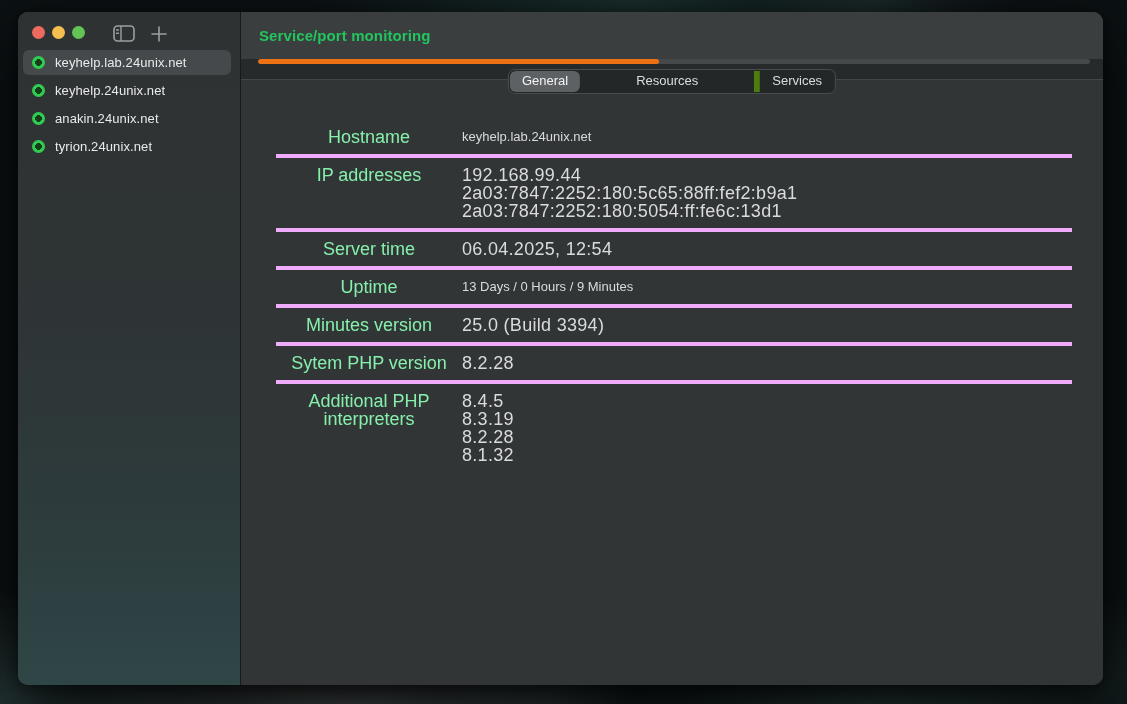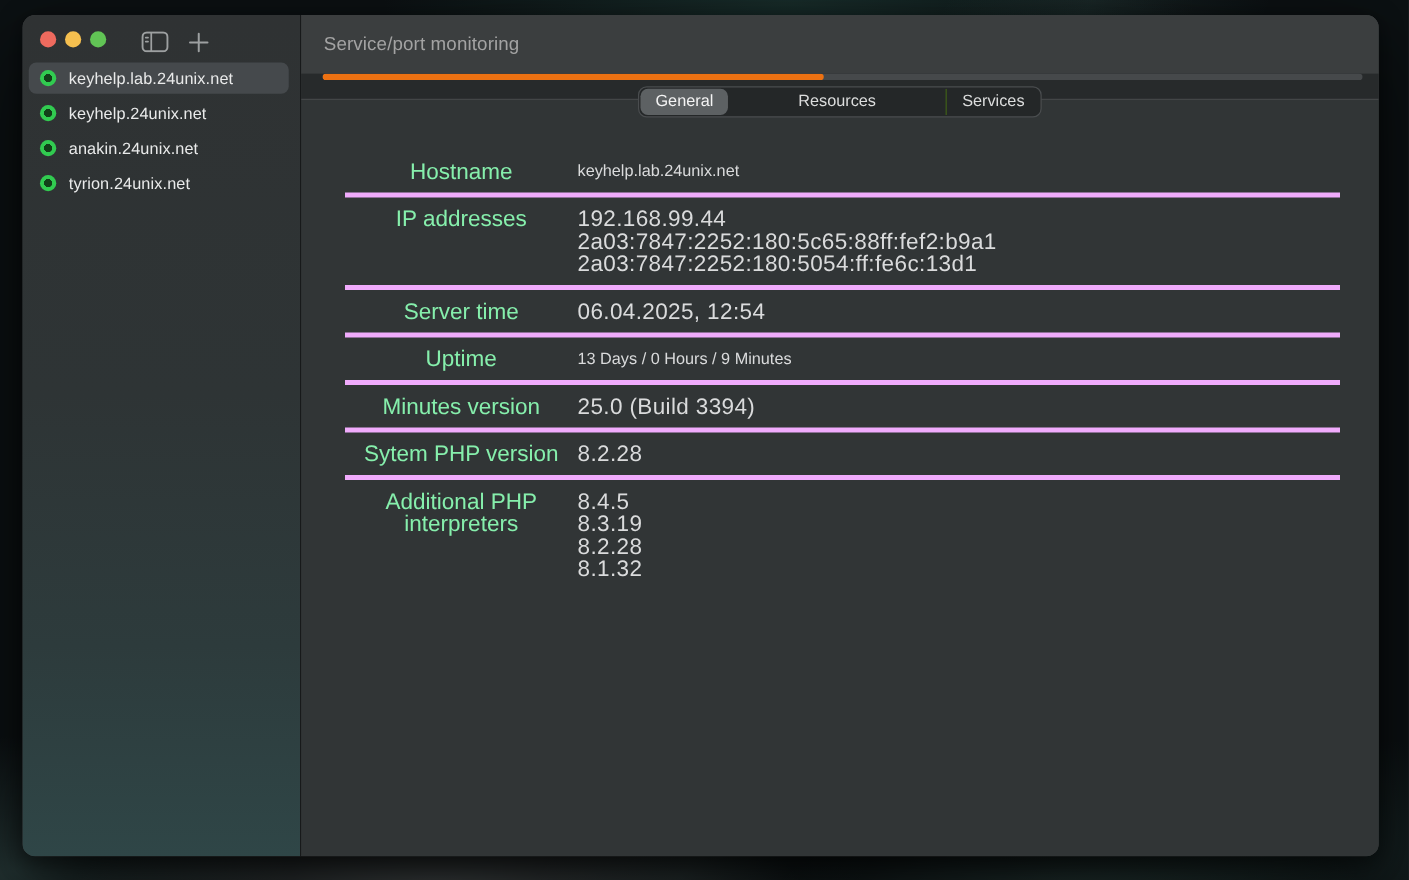--- a/index.html
+++ b/index.html
@@ -38,41 +38,41 @@
   }
   .side-item.selected { background:#45494c; }
   .status-dot { width:13px; height:13px; border-radius:50%; flex:0 0 13px; }
   .side-label { font-size:13px; color:#e9eaea; letter-spacing:0.1px; white-space:nowrap; }
   
   .main { flex:1; display:flex; flex-direction:column; background:#313536; min-width:0; }
   .titlebar {
     height:47px; flex:0 0 47px; background:#3b3e3f;
     display:flex; align-items:center; padding-left:18px;
   }
-  .win-title { font-size:15px; font-weight:normal; color:#a3a3a3; letter-spacing:0.1px; }
+  .win-title { font-size:15px; font-weight:bold; color:#22c55e; letter-spacing:0.1px; }
   .progress-zone {
     height:21px; flex:0 0 21px; background:#272a2b; position:relative;
     border-bottom:1px solid #434647;
   }
   .progress-track {
     position:absolute; top:0; left:17px; right:13px; height:5px;
     background:#46494b; border-radius:3px; overflow:hidden;
   }
   .progress-fill { height:100%; border-radius:3px; }
   .seg-control {
     position:absolute; top:10px; left:50%; transform:translateX(-50%);
     display:flex; align-items:stretch; z-index:5;
     background:#242728; border:1px solid #4a4d4f; border-radius:7px; padding:1px;gap:44px;
   }
   .tab {
     font-size:13px; color:#dcdddd; padding:2px 12px 3px 12px; border-radius:6px;
     line-height:16px; cursor:default; white-space:nowrap;
   }
   .tab.selected { background:#5d6163; color:#f4f4f4; }
-  .tab:not(.selected) + .tab:not(.selected) { border-left:1px solid #4d7c0f; border-top-left-radius:0; border-bottom-left-radius:0; }
+  .tab:not(.selected) + .tab:not(.selected) { border-left:6px solid #4d7c0f; border-top-left-radius:0; border-bottom-left-radius:0; }
   .content { flex:1; padding:40px 31px 0 35px; overflow:hidden; }
   .drow { display:flex; padding:8px 0; }
   .drow + .drow { border-top:4px solid #f0abfc; }
   .dlabel { width:186px; flex:0 0 186px; font-size:18px; line-height:18px; color:#86efac;text-align:center; }
   .dvalues { flex:1; min-width:0; }
   .vline { font-size:13px; line-height:18px; color:#dadbdc; white-space:nowrap; }
   .vline.mono { font-family:Liberation Sans, sans-serif; font-size:18px; letter-spacing:0.3px; }
 </style>
 </head>
 <body>

